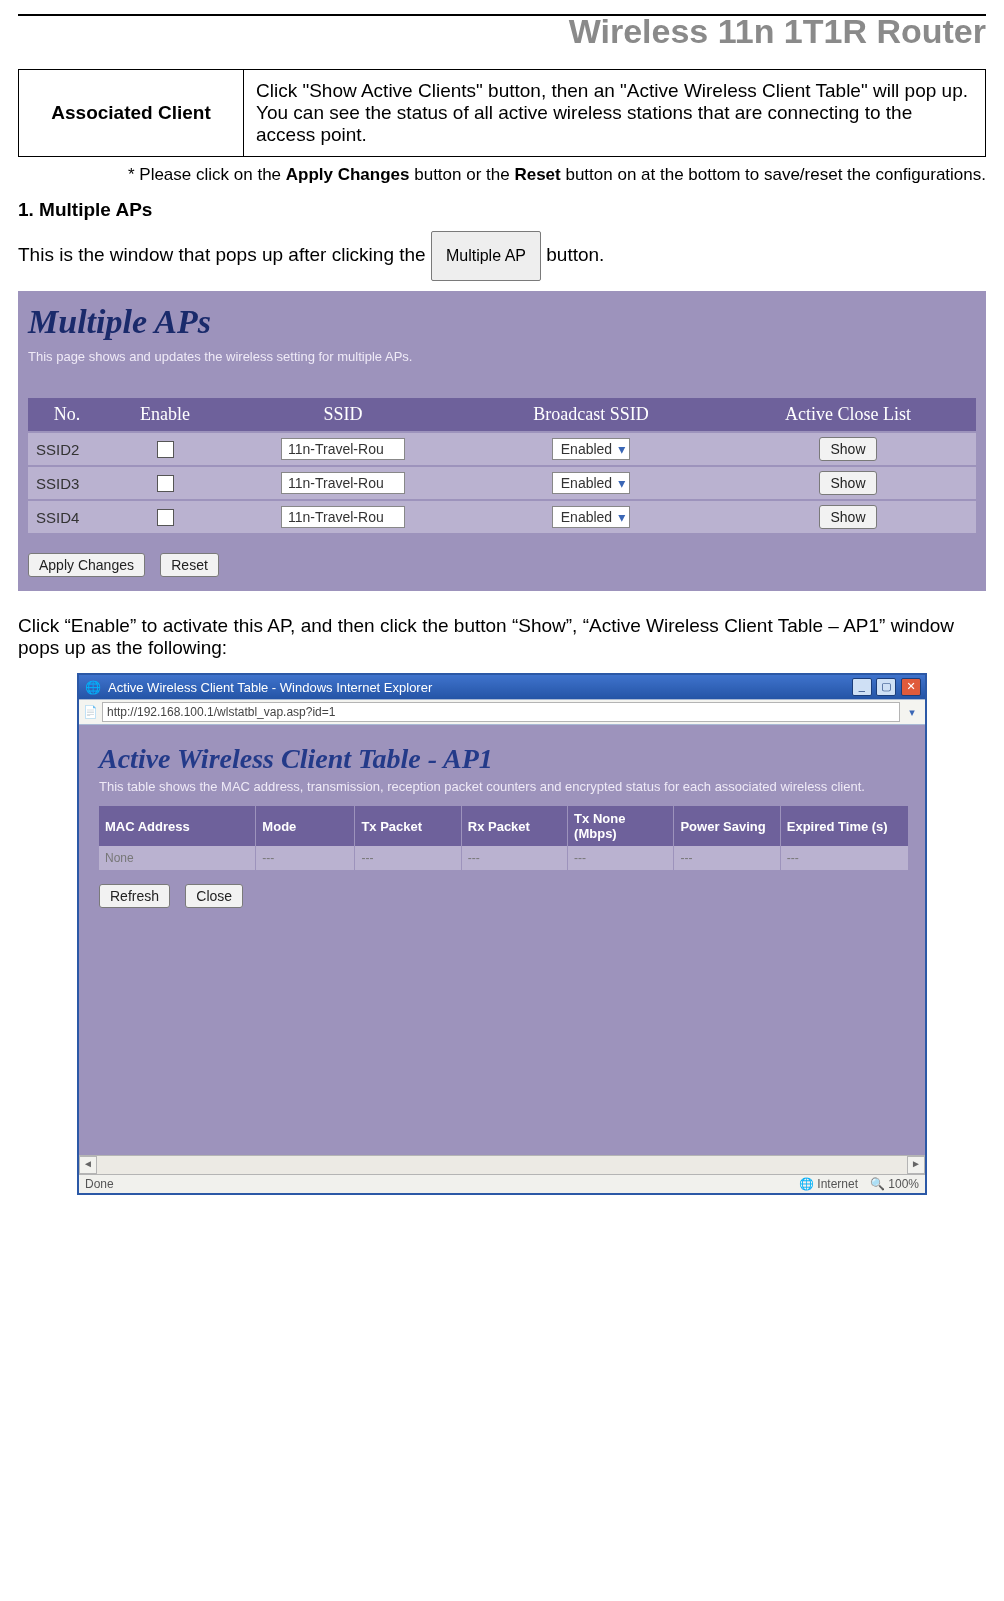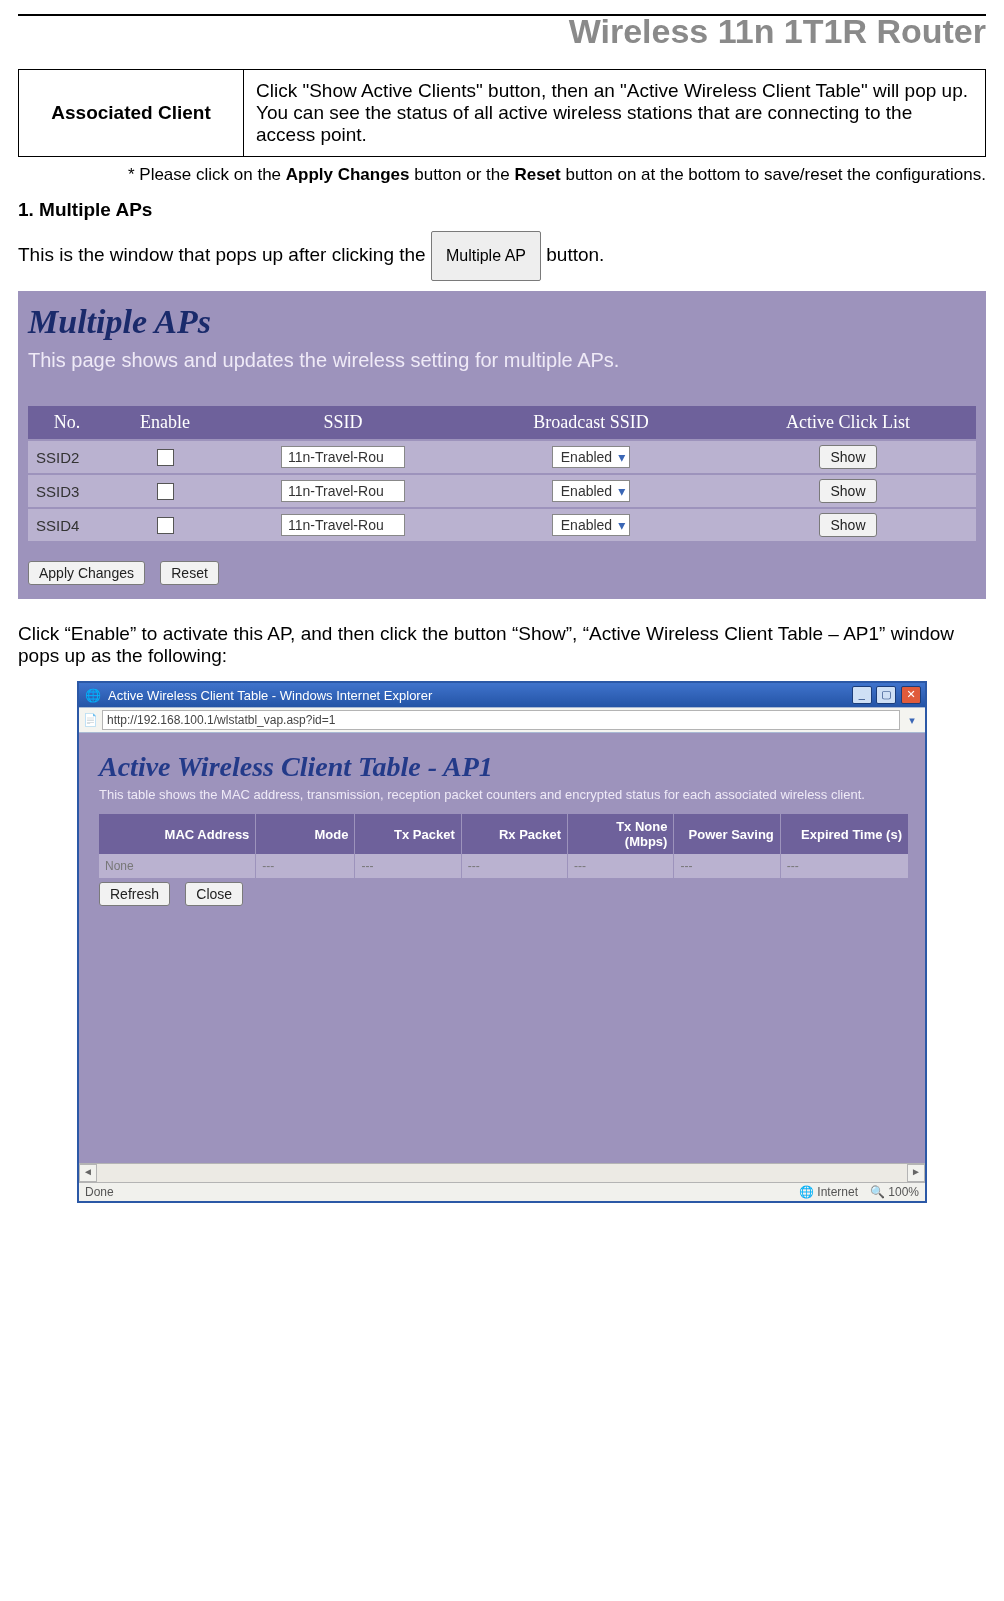--- a/index.html
+++ b/index.html
@@ -71,21 +71,21 @@
   .shot1 .title-img {
     font-family: "Times New Roman", serif;
     font-style: italic;
     font-weight: bold;
     color: #1a2a6b;
     font-size: 34px;
     padding: 4px 0 2px 0;
   }
   .shot1 .desc {
     color: #efeaf7;
-    font-size: 20px;
+    font-size: 13px;
     font-family: Arial, sans-serif;
     margin-top: 6px;
     margin-bottom: 34px;
     filter: blur(0.6px);
   }
   .shot1 table.ap {
     width: 100%;
     border-collapse: collapse;
     table-layout: fixed;
   }
@@ -250,38 +250,38 @@
   }
   .ie-body table.cl {
     width: 100%;
     border-collapse: collapse;
     table-layout: fixed;
   }
   .ie-body table.cl th {
     background: #6e619b;
     color: #fff;
     font-size: 13px;
-    text-align: right;
+    text-align: left;
     padding: 5px 6px;
     font-family: Arial, sans-serif;
     border-right: 1px solid #9d93bc;
     font-weight: bold;
     filter: blur(0.4px);
   }
   .ie-body table.cl td {
     background: #bab2d0;
     color: #777;
     font-size: 12px;
     padding: 5px 6px;
     border-right: 1px solid #9d93bc;
     text-align: left;
     filter: blur(0.4px);
   }
   .ie-body .btns2 {
-    margin-top: 4px;
+    margin-top: 14px;
   }
   .ie-scroll-h {
     background: #eceae4;
     border-top: 1px solid #b4b4b4;
     height: 18px;
     display: flex;
     align-items: center;
   }
   .ie-scroll-h .arrow,
   .ie-scroll-h .thumb-track,
@@ -354,21 +354,21 @@
   <div class="title-img">Multiple APs</div>
   <div class="desc">This page shows and updates the wireless setting for multiple APs.</div>
 
   <table class="ap">
     <tbody>
           <tr>
       <th class="col-no">No.</th>
       <th class="col-en">Enable</th>
       <th class="col-ssid">SSID</th>
       <th class="col-bc">Broadcast SSID</th>
-      <th class="col-ac">Active Click List</th>
+      <th class="col-ac">Active Close List</th>
     </tr>
     <tr>
       <td class="row-label">SSID2</td>
       <td><span class="ap-check"></span></td>
       <td><span class="ap-input">11n-Travel-Rou</span></td>
       <td><span class="ap-select">Enabled</span></td>
       <td><span class="win-btn" style="margin:0">Show</span></td>
     </tr>
     <tr>
       <td class="row-label">SSID3</td>

